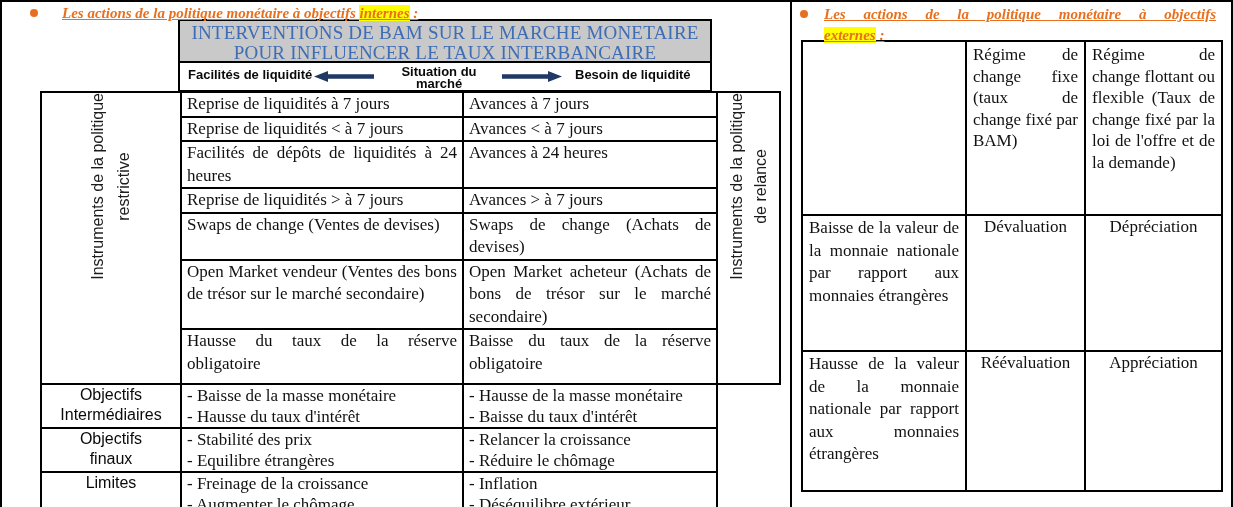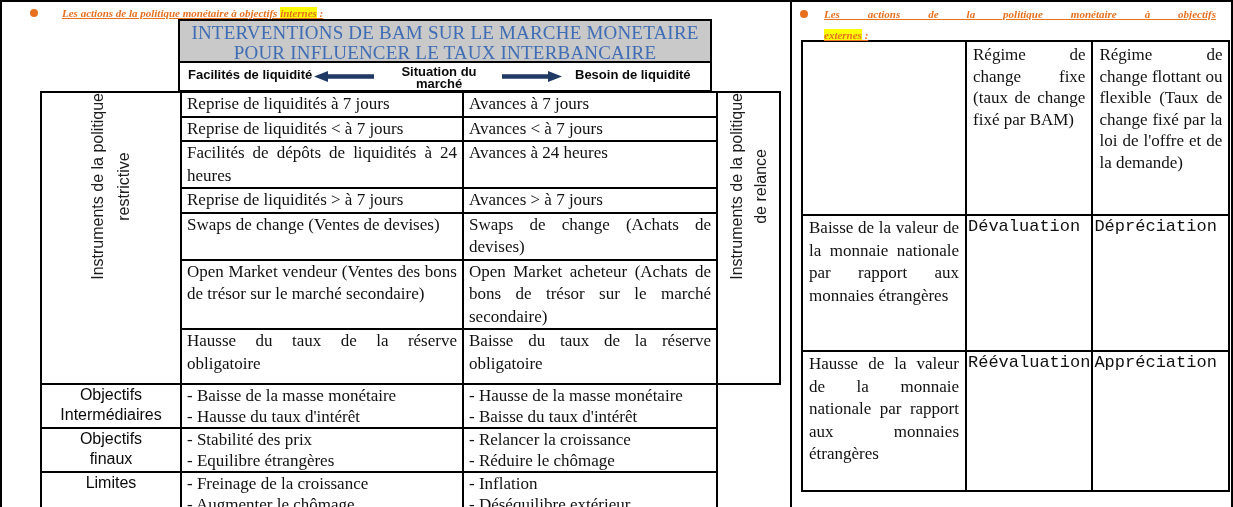--- a/index.html
+++ b/index.html
@@ -4,21 +4,21 @@
 <style>
   html,body{margin:0;padding:0;background:#fff;}
   .stage{position:relative;width:1233px;height:507px;overflow:hidden;background:#fff;
          font-family:"Liberation Serif",serif;color:#111;}
   .panel{position:absolute;top:0;box-sizing:border-box;border-top:2px solid #000;height:507px;}
   .panel-left{left:0;width:790px;border-left:2px solid #000;}
   .panel-right{left:790px;width:443px;border-left:2px solid #000;border-right:2px solid #000;}
 
   .bullet{position:absolute;width:8px;height:8px;border-radius:50%;background:var(--orange);}
   .heading{position:absolute;margin:0;font-family:"Liberation Serif",serif;
-           font-size:11px;font-weight:bold;font-style:italic;color:var(--orange);
+           font-size:15px;font-weight:bold;font-style:italic;color:var(--orange);
            text-decoration:underline;line-height:20px;z-index:5;}
   .hl{background:var(--yellow);}
 
   
   .titlebox{position:absolute;left:176px;top:17px;width:534px;height:44px;box-sizing:border-box;
             border:2px solid #000;background:var(--graybg);text-align:center;
             font-size:19px;line-height:20px;color:var(--blue);padding-top:2px;letter-spacing:.2px;}
   .arrowrow{position:absolute;left:176px;top:61px;width:534px;height:29px;box-sizing:border-box;
             border:2px solid #000;border-top:none;background:#fff;
             font-family:"Liberation Sans",sans-serif;font-weight:bold;font-size:13px;color:#0a0a0a;}
@@ -45,21 +45,21 @@
   
   .r-head-l1{position:absolute;left:32px;top:2px;width:392px;text-align:justify;}
   .r-head-l1:after{content:"";display:inline-block;width:100%;}
   .r-head-l2{position:absolute;left:32px;top:23px;}
   table.exttable{position:absolute;left:9px;top:38px;border-collapse:collapse;table-layout:fixed;
                  font-size:17px;}
   table.exttable td{border:2px solid #000;box-sizing:border-box;vertical-align:top;}
   td.noborder{border:none;}
   td.hdr{font-family:Liberation Serif, serif;line-height:21.5px;text-align:justify;padding:2px 6px;}
   td.desc{font-family:"Liberation Serif",serif;line-height:22.5px;text-align:justify;padding:1px 6px;}
-  td.val{vertical-align:middle;font-family:Liberation Mono, monospace;}
+  td.val{text-align:center;vertical-align:middle;font-family:Liberation Serif, serif;}
 </style>
 </head>
 <body>
 
 <div class="stage">
 
   <section class="panel panel-left">
     <span class="bullet" style="left:28px;top:7px;"></span>
     <h2 class="heading" style="left:60px;top:1px;"><span>Les actions de la politique monétaire à objectifs </span><span class="hl">internes</span><span> :</span></h2>
 

